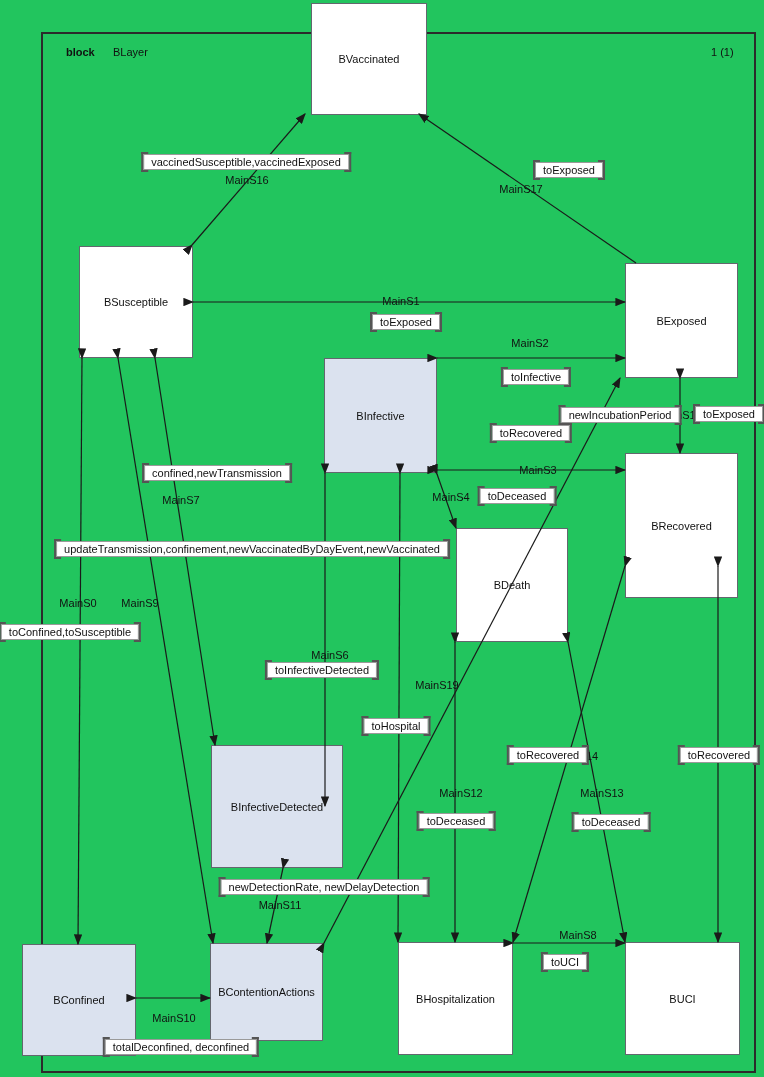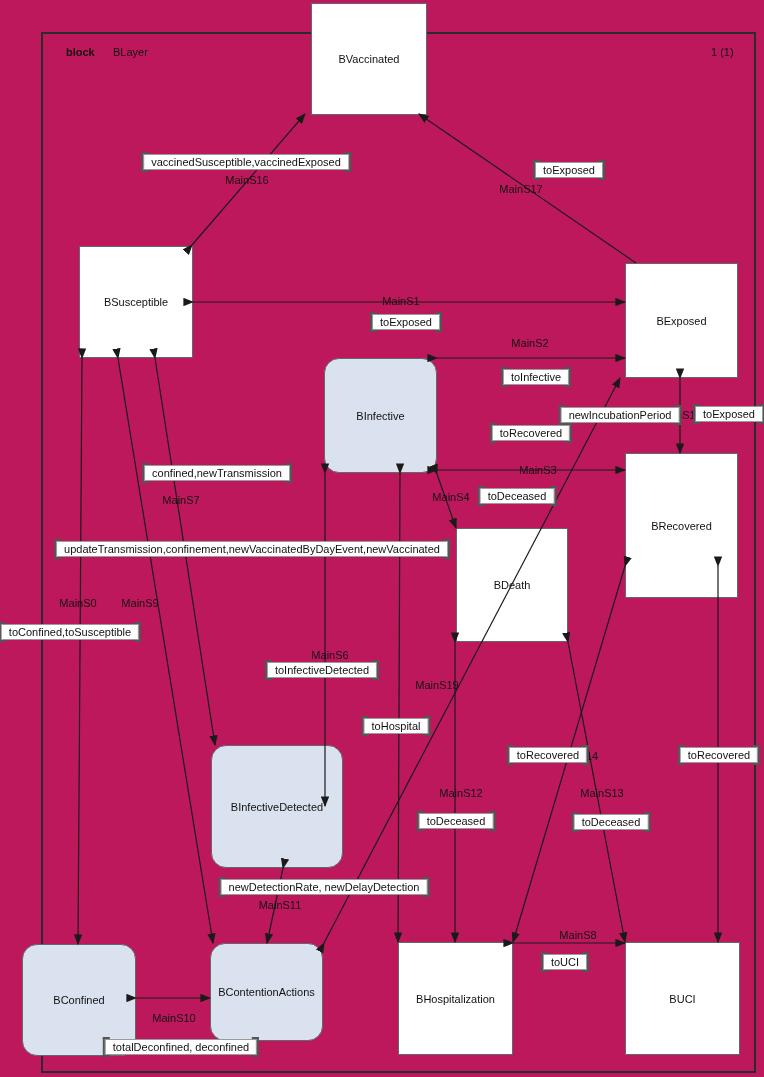--- a/index.html
+++ b/index.html
@@ -1,23 +1,23 @@
 <!DOCTYPE html>
 <html><head>
 <meta charset="utf-8">
 <style>
   * { margin:0; padding:0; box-sizing:border-box; }
   body { background:#fff; font-family:"Liberation Sans", sans-serif; }
-  #canvas { position:relative; width:764px; height:1077px; background:#be185d; overflow:hidden; }
+  #canvas { position:relative; width:764px; height:1077px; background:#22c55e; overflow:hidden; }
   #frame { position:absolute; left:41px; top:32px; width:715px; height:1041px; border:2px solid #2b2b2b; z-index:1; }
   .hdr { position:absolute; z-index:6; font-size:11px; color:#111; white-space:nowrap; }
   .block { position:absolute; z-index:2; border:1.6px solid #63676e; background:#fff;
            display:flex; align-items:center; justify-content:center;
            font-size:11px; color:#111; text-align:center; }
-  .block.shaded { background:#dbe2ef;border-radius:15px; }
+  .block.shaded { background:#dbe2ef; }
   #lines { position:absolute; left:0; top:0; z-index:3; }
   .lbl { position:absolute; z-index:4; font-size:11px; color:#111; white-space:nowrap;
          transform:translate(-50%,-50%); }
   .sig { position:absolute; z-index:4; font-size:11px; color:#111; white-space:nowrap;
          transform:translate(-50%,-50%); background:#fff; border:1px solid #9a9a9a;
          padding:1px 7px; }
   .sig::before, .sig::after { content:""; position:absolute; top:-3px; bottom:-3px; width:5px;
          border-top:2px solid #555; border-bottom:2px solid #555; }
   .sig::before { left:-3px; border-left:2px solid #555; }
   .sig::after  { right:-3px; border-right:2px solid #555; }

